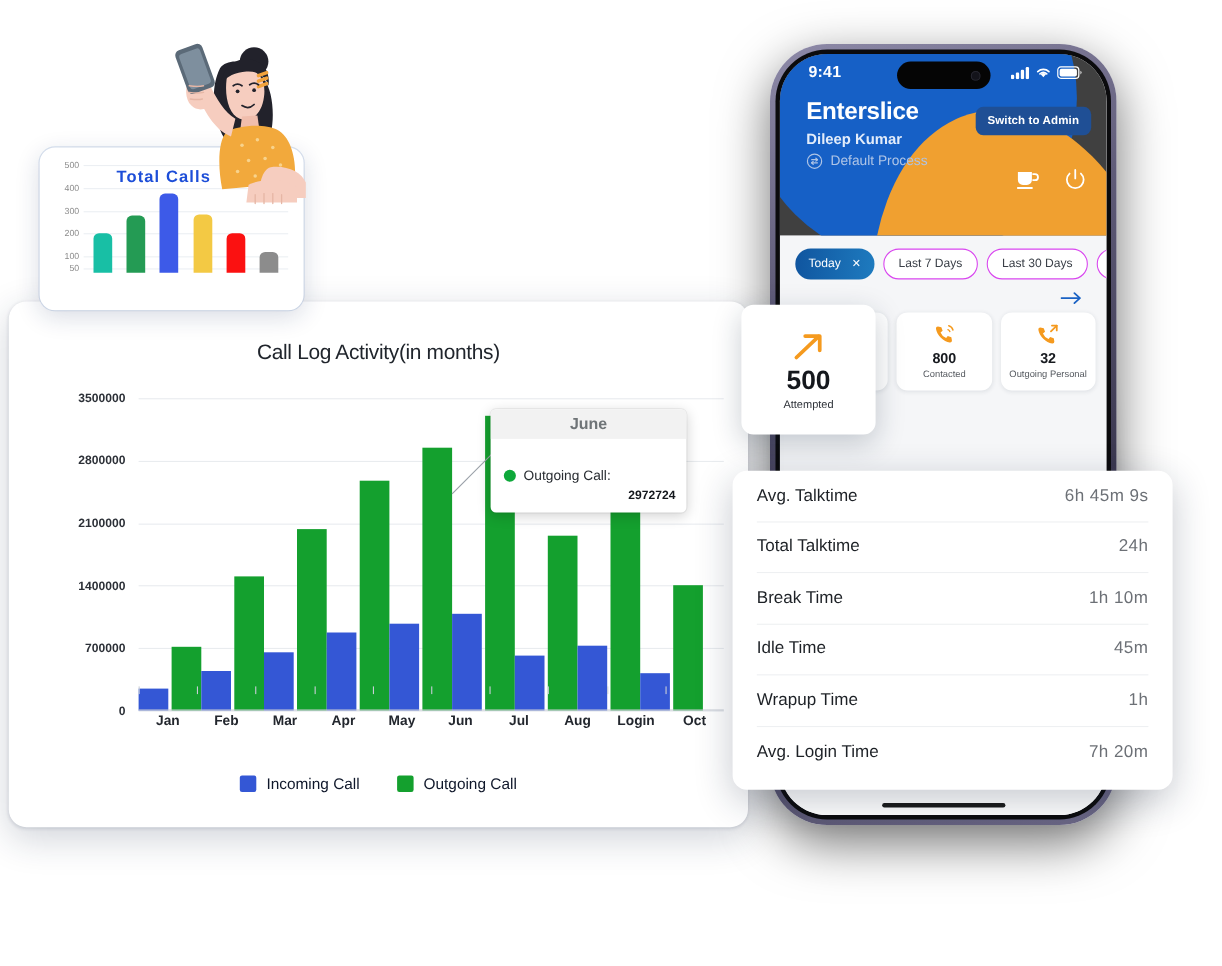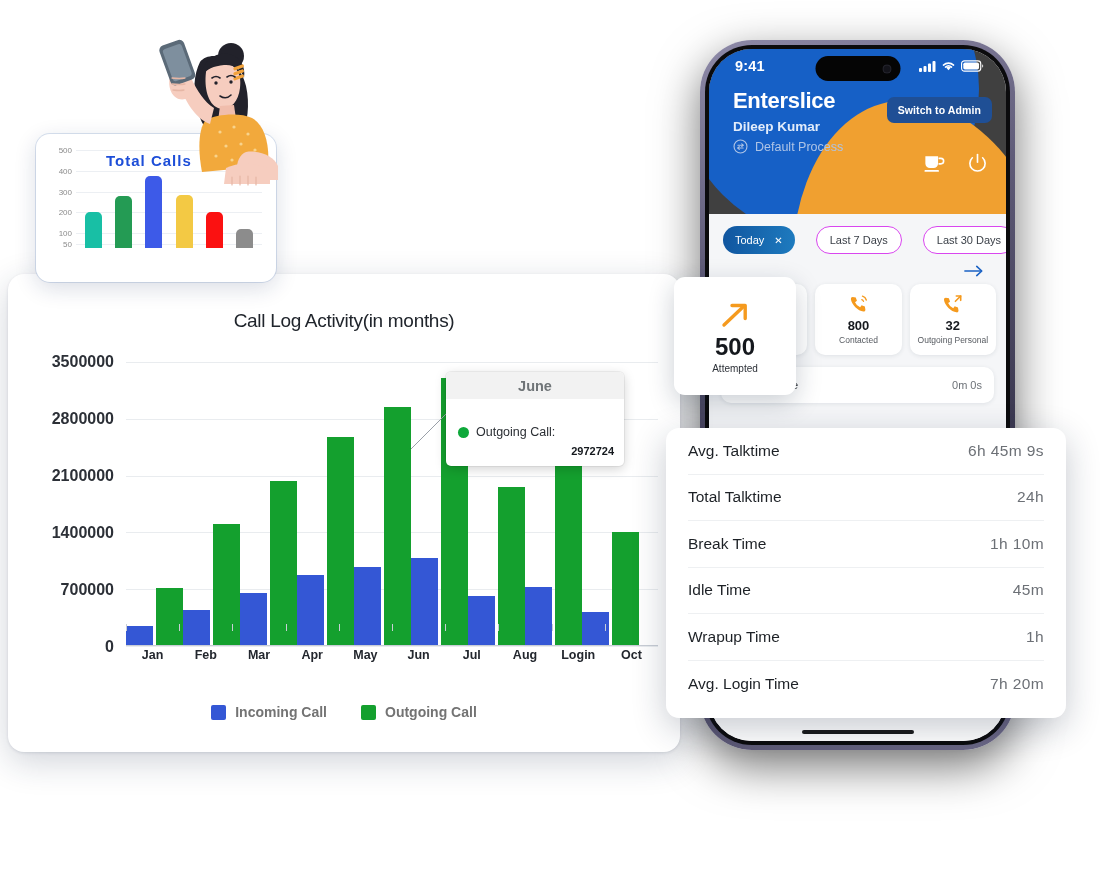--- a/index.html
+++ b/index.html
@@ -49,21 +49,21 @@
   #chart-title {
     text-align: center; font-size: 19px; font-weight: 400; color: #20252c;
     padding-top: 36px; letter-spacing: -.3px;
   }
   #plot-wrap { position: relative; margin: 18px 16px 0 14px; height: 330px; }
   #plot {
     position: absolute; left: 104px; right: 6px; top: 0; bottom: 34px;
   }
   .gridline { position: absolute; left: 0; right: 0; height: 1px; background: #e9ecef; }
   .ylabel {
-    position: absolute; right: calc(100% + 12px); font-size: 16px; font-weight: 700;
+    position: absolute; right: calc(100% + 12px); font-size: 11px; font-weight: 700;
     color: #2c3037; transform: translateY(-50%); white-space: nowrap;
   }
   #bars { position: absolute; left: 0; right: 0; top: 0; bottom: 0; display: flex; align-items: flex-end; }
   .group { flex: 1; display: flex; align-items: flex-end; justify-content: center; gap: 3px; height: 100%; }
   .bar { width: 27px; }
   .bar.inc { background: #3457d5; }
   .bar.out { background: #14a02e; }
   #xaxis {
     position: absolute; left: 104px; right: 6px; bottom: 34px; height: 1px; background: #c9ced6;
   }
@@ -73,21 +73,21 @@
   .xtick { flex: 1; text-align: center; font-size: 12.5px; font-weight: 700; color: #23272e; position: relative; }
   .xtick::before {
     content: ""; position: absolute; left: 0; top: -24px; width: 1px; height: 7px; background: #c9ced6;
   }
   #legend {
     position: absolute; bottom: 32px; left: 0; right: 0;
     display: flex; justify-content: center; gap: 34px; align-items: center;
   }
   .legend-item { display: flex; align-items: center; gap: 9px; }
   .legend-swatch { width: 15px; height: 15px; border-radius: 2px; }
-  .legend-label { font-size: 14px; font-weight: 700; color: #737373; }
+  .legend-label { font-size: 14px; font-weight: 400; color: #0f172a; }
 
   
   #tooltip {
     position: absolute; left: 446px; top: 372px; width: 178px;
     background: #ffffff; border-radius: 5px;
     box-shadow: 0 3px 12px rgba(0,0,0,.18), 0 0 0 1px rgba(0,0,0,.05);
     z-index: 25; overflow: hidden; font-size: 12px;
   }
   #tooltip .tt-head {
     background: #f2f2f2; text-align: center; font-size: 14.5px; font-weight: 600;
@@ -150,28 +150,28 @@
     box-shadow: inset 0 0 0 1px #26262f;
   }
   #switch-admin {
     position: absolute; right: 14px; top: 48px; z-index: 4;
     background: #1f4f95; color: #ffffff; font-size: 10.5px; font-weight: 600;
     padding: 7px 11px; border-radius: 7px; letter-spacing: .1px;
   }
   #brand-block { position: relative; z-index: 4; padding: 14px 0 0 24px; color: #fff; }
   #brand-name { font-size: 22px; font-weight: 700; letter-spacing: -.3px; }
   #brand-user { font-size: 13.5px; font-weight: 700; color: #e2ecfa; margin-top: 5px; }
-  #brand-process { display: flex; align-items: center; gap: 7px; margin-top: 5px; }
+  #brand-process { display: flex; align-items: flex-start; gap: 7px; margin-top: 5px; }
   #process-label { font-size: 12.5px; color: #aec4e6; }
   #hdr-actions {
     position: absolute; right: 18px; top: 104px; z-index: 4;
     display: flex; align-items: center; gap: 22px;
   }
   #chips {
-    display: flex; gap: 21px; padding: 12px 0 8px 14px; overflow: hidden;
+    display: flex; gap: 8px; padding: 12px 0 8px 14px; overflow: hidden;
   }
   .chip {
     font-size: 11px; padding: 7px 13px; border-radius: 16px; white-space: nowrap;
     background: #ffffff; color: #3b4048; border: 1px solid #d946ef;
   }
   .chip.active {
     background: linear-gradient(95deg,#10559f 0%,#1e7bbf 100%); color: #fff; border: none;
     display: flex; align-items: center; gap: 10px; padding: 7px 12px;
   }
   #arrow-row { display: flex; justify-content: flex-end; padding: 2px 22px 0 0; }
@@ -546,26 +546,20 @@
                   <path d="M3.6 4.2 l3.4 0.6 l1.3 3.6 l-2.1 1.6 a10 10 0 0 0 5.6 5.6 l1.6 -2.1 l3.6 1.3 l0.6 3.4 a2 2 0 0 1 -2.2 2 C9.4 19.6 2.4 12.6 1.6 6.4 A2 2 0 0 1 3.6 4.2Z" fill="#f59a1e"></path>
                   <path d="M14.2 8 L20 2.2" stroke="#f59a1e" stroke-width="1.8" stroke-linecap="round"></path>
                   <path d="M15.2 2.2 H20 V7" fill="none" stroke="#f59a1e" stroke-width="1.8" stroke-linecap="round" stroke-linejoin="round"></path>
                 </svg>
               </div>
               <div class="stat-value">32</div>
               <div class="stat-label">Outgoing Personal</div>
             </div>
           </div>
 
-        <div id="talk-card">
-          <div class="talk-row">
-            <span class="tk">Avg. Talktime</span>
-            <span class="tv">0m 0s</span>
-          </div>
-        </div>
 
         <div id="bottom-nav">
             <div class="nav-item active">Home</div>
             <div class="nav-item">Allocations</div>
             <div class="nav-item">Customers</div>
             <div class="nav-item">Menu</div>
           </div>
         <div id="home-indicator"></div>
       </div>
     </div>

